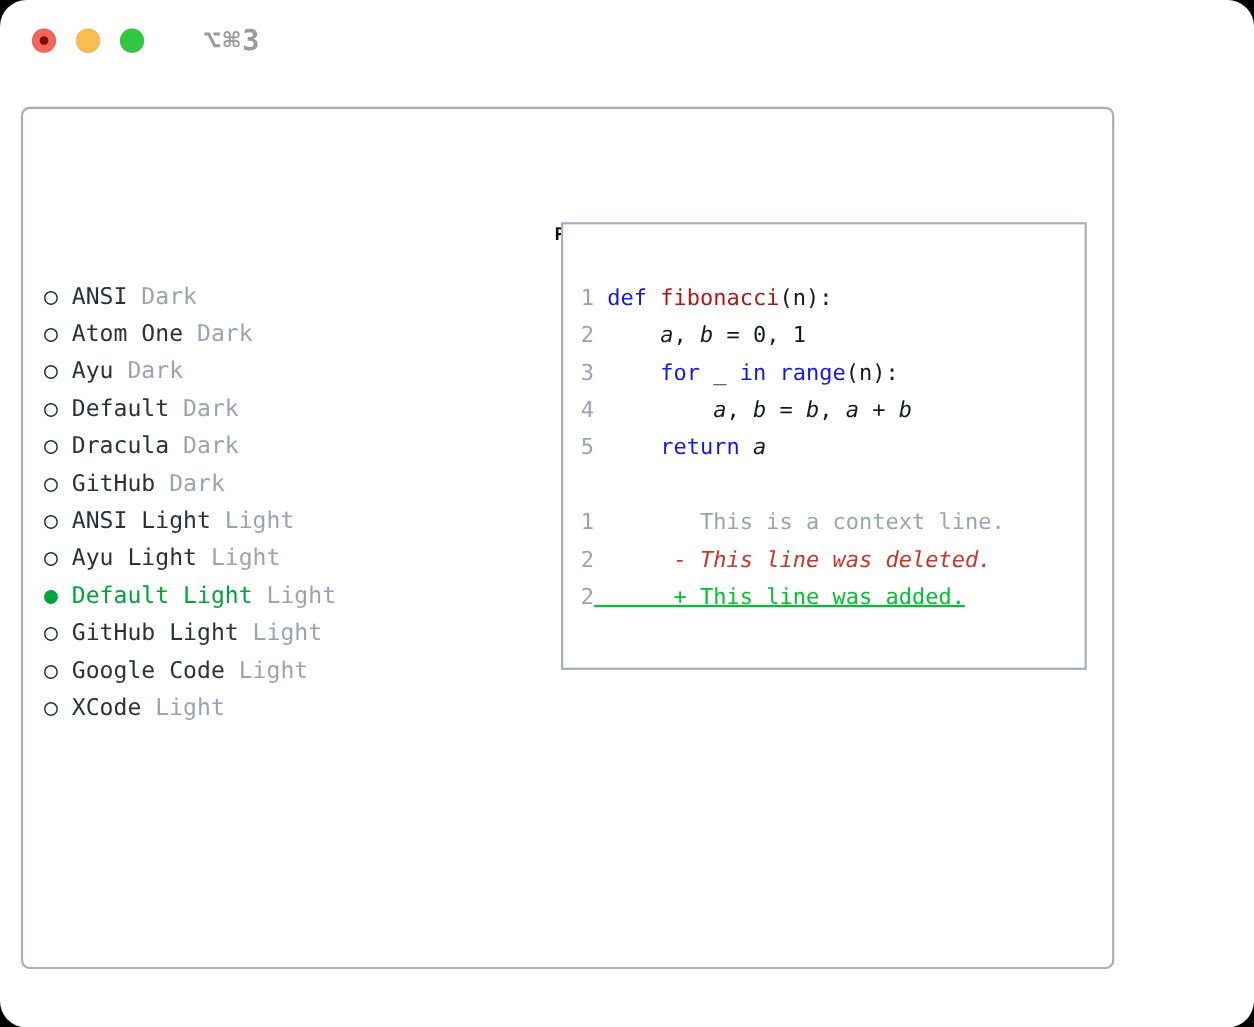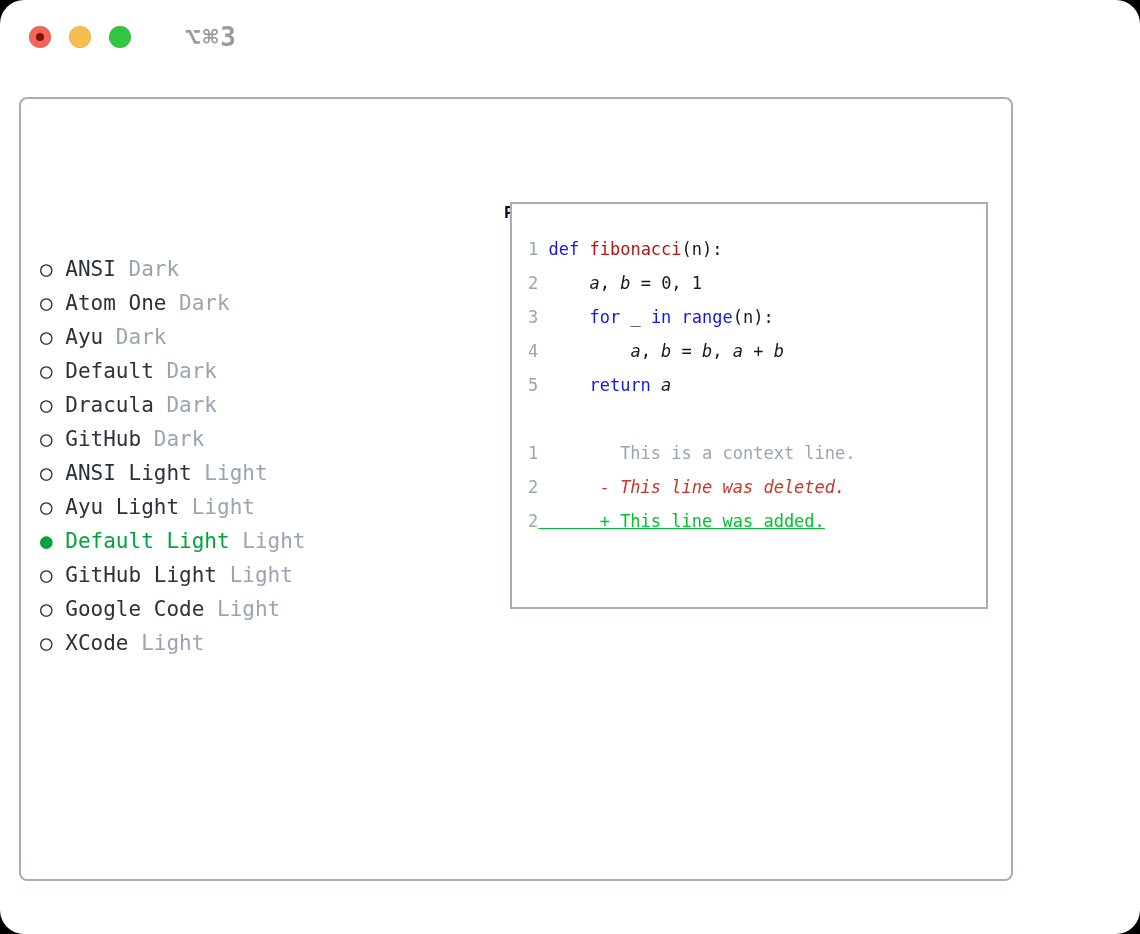--- a/index.html
+++ b/index.html
@@ -56,22 +56,22 @@
   
   .preview-header {
     position:absolute; left:483px; top:51px; height:34px; line-height:34px;
     font-size:16px; font-weight:bold; color:var(--heading);margin-top:46px;
   }
   .preview-box {
     position:absolute; left:489px; top:103px; width:478px; height:407px;
     border:2px solid var(--border); box-sizing:border-box; background:#fff;
   }
   .code {
-    padding:28px 0 0 16px;
-    font-size:17px; line-height:34px; white-space:pre; color:var(--plain);
+    padding:49px 0 0 16px;
+    font-size:20px; line-height:34px; white-space:pre; color:var(--plain);
   }
   .code-line { height:34px; }
   .s-ln  { color:var(--gray); }
   .s-kw  { color:var(--kw); }
   .s-fn  { color:var(--fn); }
   .s-pl  { color:var(--plain); }
   .s-var { color:var(--plain); font-style:italic; }
   .s-ctx { color:var(--gray);margin-top:23px; }
   .s-del { color:var(--del);font-style:italic; }
   .s-add { color:var(--add);text-decoration:underline; }

